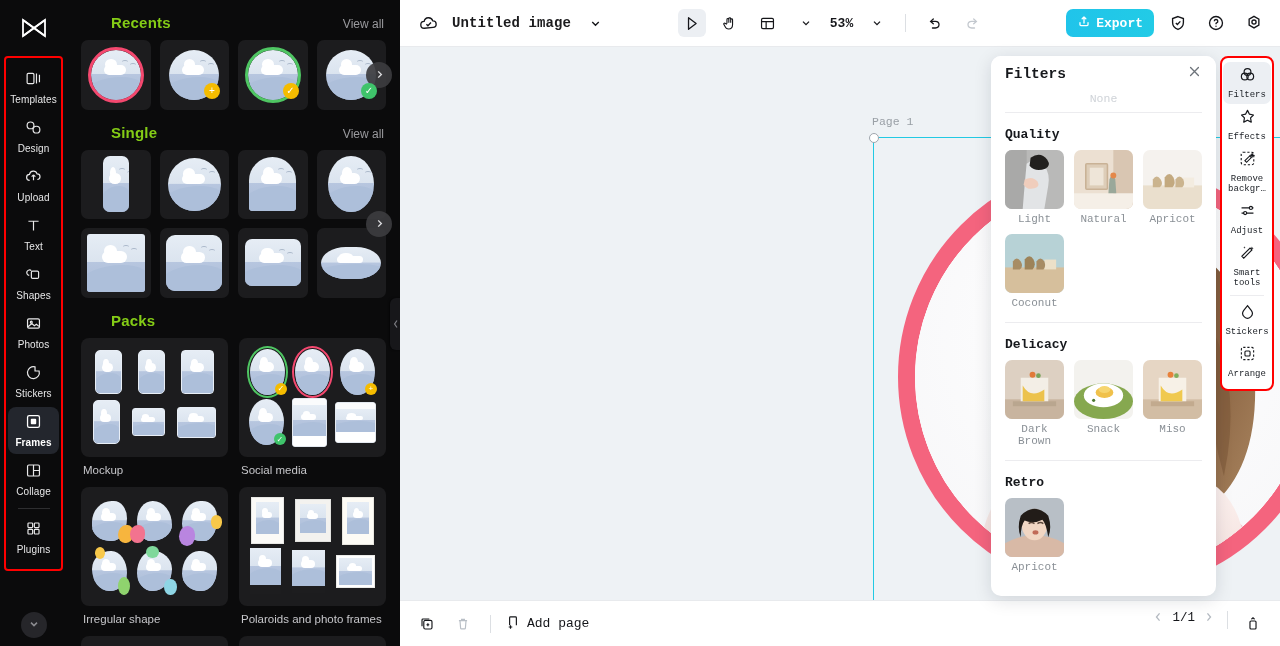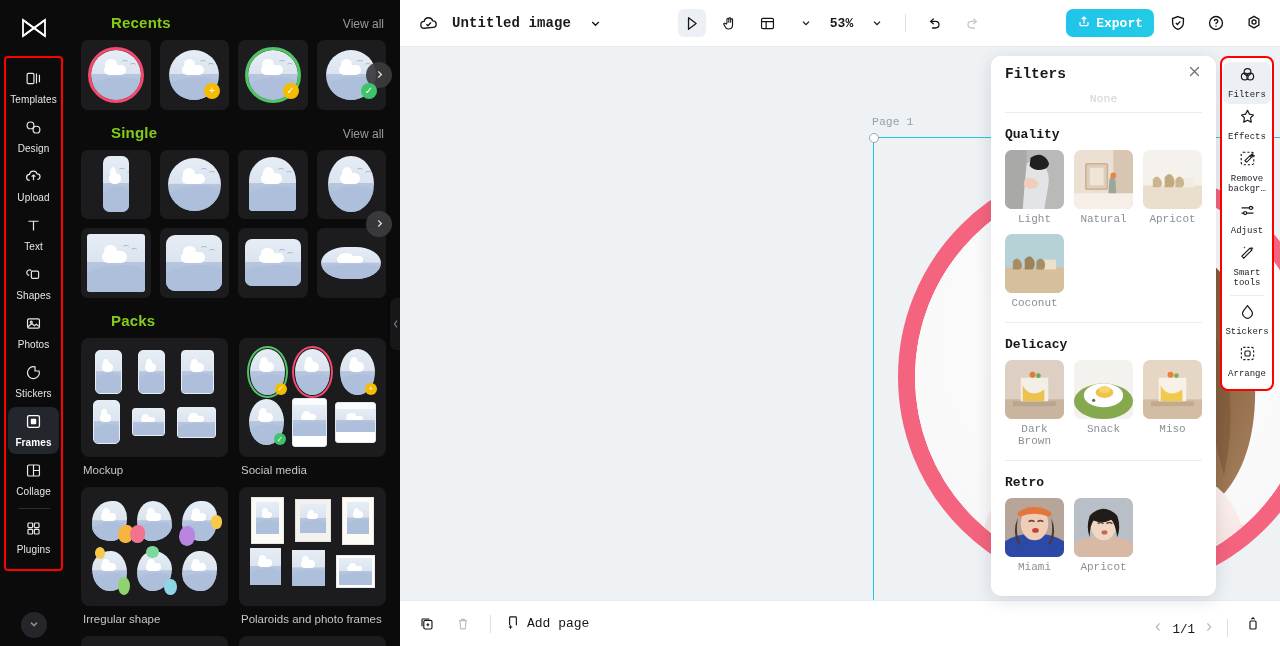--- a/index.html
+++ b/index.html
@@ -140,21 +140,21 @@
   .photo { position:absolute; inset:0; border-radius:50%; overflow:hidden; background:#fff;}
   .photo svg { display:block; width:100%; height:100%; }
 
   .bottombar {
     height:46px; flex:0 0 46px; background:#fff; border-top:1px solid #e8eaed;
     display:flex; align-items:center; padding:0 14px; gap:10px;
   }
   .bb-icon { width:26px;height:26px;display:flex;align-items:center;justify-content:center;cursor:pointer;color:#15161a;}
   .bb-icon.dim { color:#b9bfc6; }
   .addpage { display:flex;align-items:center;gap:6px;cursor:pointer;font-size:13px;color:#15161a; }
-  .pager { margin-left:auto; display:flex; align-items:flex-end; gap:8px; color:#15161a; font-size:12.5px; }
+  .pager { margin-left:auto; display:flex; align-items:flex-start; gap:8px; color:#15161a; font-size:12.5px; }
   .pager .chev { color:#b3b9c0; cursor:pointer; }
 
   
   .filters {
     position:absolute; right:64px; top:56px; width:225px; height:540px;
     background:#fff; border-radius:10px; box-shadow:0 4px 18px rgba(16,24,40,.13);
     overflow:hidden; z-index:12;
   }
   .filters-head {
     height:36px; display:flex; align-items:center; justify-content:space-between;
@@ -975,36 +975,20 @@
           </div>
         </div>
 
         <div class="divider" style="margin-top:13px;"></div>
 
         <div class="fgroup-title">Retro</div>
         <div class="fgrid">
           <div class="fitem">
             <div class="fthumb">
               <svg viewBox="0 0 60 60" preserveAspectRatio="none">
-                <rect width="60" height="60" fill="#b7a59a"></rect>
-                <path d="M0 44 q12 -8 30 -8 q18 0 30 8 v16 h-60 z" fill="#2c49a8"></path>
-                <ellipse cx="30" cy="26" rx="14" ry="17" fill="#f0cdb6"></ellipse>
-                <path d="M14 14 q16 -10 32 0 q3 3 -1 5 q-16 -6 -30 0 q-4 -2 -1 -5 z" fill="#e2763c"></path>
-                <path d="M13 20 q-3 20 4 28 l-4 -2 q-6 -12 0 -26 z" fill="#4b3a30"></path>
-                <path d="M47 20 q3 20 -4 28 l4 -2 q6 -12 0 -26 z" fill="#4b3a30"></path>
-                <path d="M24 24 q3 -2 6 0" stroke="#6a4b38" stroke-width="1.6" fill="none"></path>
-                <path d="M33 24 q3 -2 6 0" stroke="#6a4b38" stroke-width="1.6" fill="none"></path>
-                <ellipse cx="31" cy="33" rx="3.4" ry="2.4" fill="#c4452f"></ellipse>
-              </svg>
-            </div>
-            <div class="fname">Miami</div>
-          </div>
-          <div class="fitem">
-            <div class="fthumb">
-              <svg viewBox="0 0 60 60" preserveAspectRatio="none">
                 <rect width="60" height="60" fill="#b8bfc6"></rect>
                 <path d="M0 46 q14 -8 30 -8 q16 0 30 8 v14 h-60 z" fill="#d8b9a6"></path>
                 <ellipse cx="30" cy="27" rx="13" ry="16" fill="#f1d6c3"></ellipse>
                 <path d="M16 18 q14 -14 28 0 q4 12 0 22 q-2 -14 -6 -18 q-10 5 -18 1 q-4 5 -4 17 q-4 -10 0 -22 z" fill="#221c18"></path>
                 <path d="M24 26 q3 -2 6 0" stroke="#5a463a" stroke-width="1.5" fill="none"></path>
                 <path d="M33 26 q3 -2 6 0" stroke="#5a463a" stroke-width="1.5" fill="none"></path>
                 <ellipse cx="31" cy="35" rx="3" ry="2.2" fill="#c06a58"></ellipse>
               </svg>
             </div>
             <div class="fname">Apricot</div>

